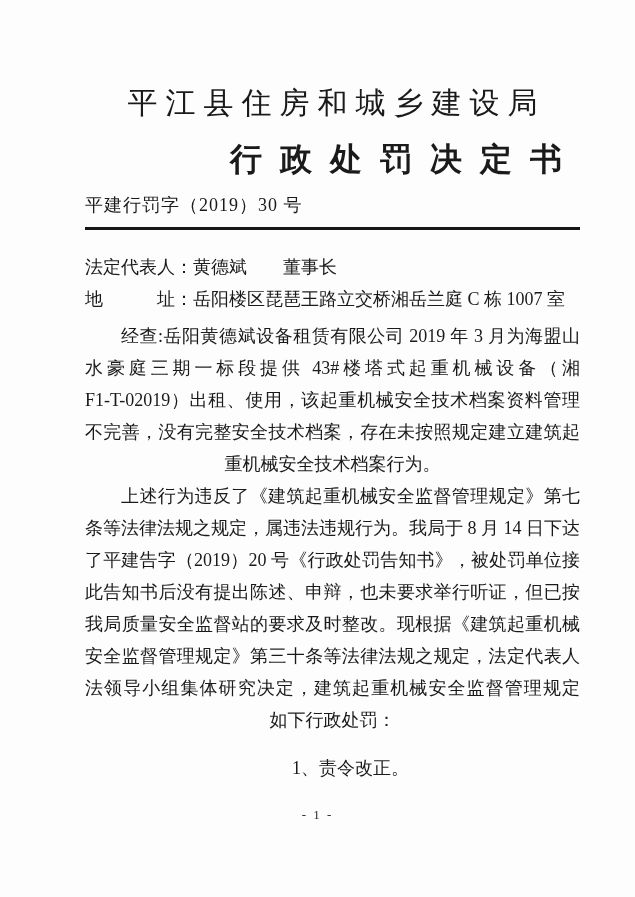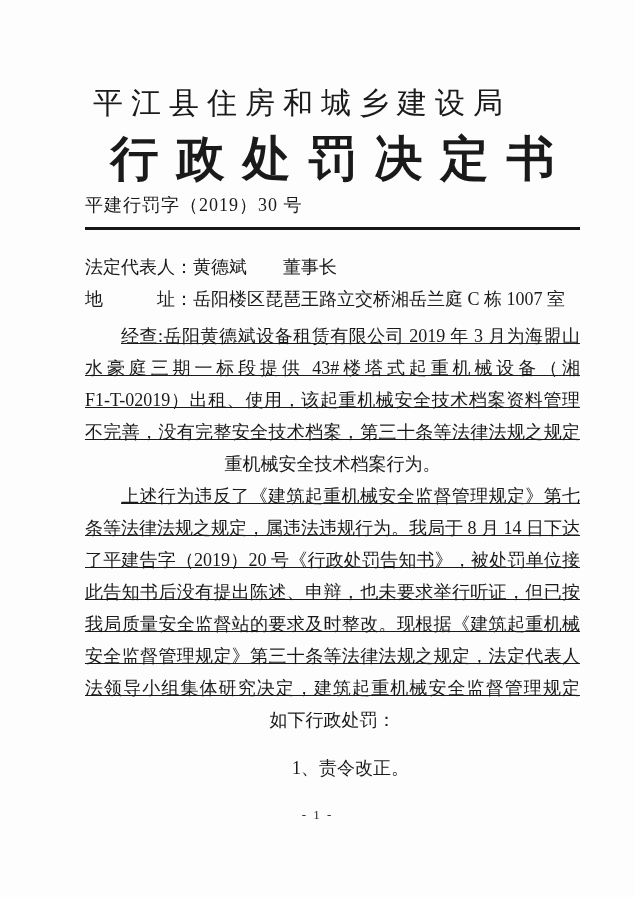--- a/index.html
+++ b/index.html
@@ -19,31 +19,31 @@
   .content {
     margin-left: 85px;
     width: 495px;
     padding-top: 84px;
   }
   .authority {
     font-size: 30px;
     font-weight: 400;
     letter-spacing: 8px;
     padding-left: 8px;
-    text-align: left;
+    text-align: center;
     line-height: 38px;
     white-space: nowrap;
   }
   .doc-title {
     margin-top: 16px;
-    font-size: 48px;
+    font-size: 32px;
     font-weight: 700;
     letter-spacing: 18px;
     padding-left: 18px;
-    text-align: center;
+    text-align: right;
     line-height: 42px;
     white-space: nowrap;
   }
   .doc-number {
     margin-top: 14px;
     font-size: 18px;
     line-height: 22px;
     text-align: left;
     padding-right: 14px;
     letter-spacing: 1px;
@@ -65,21 +65,20 @@
   .para-investigation { margin-top: 5px; }
   .para-violation    { }
   .penalty           { margin-top: 16px; }
   .line {
     text-align: center;
   }
   .line.j {
     text-align: justify;
     text-align-last: justify;
     text-justify: inter-character;
-    text-decoration: underline;
   }
   .line.first {
     text-indent: 2em;
   }
   .indent {
     text-indent: 2em;
   }
   .page-number {
     position: absolute;
     left: 0;
@@ -109,21 +108,21 @@
 
 
       <div class="field-line">法定代表人：黄德斌　　董事长</div>
 
       <div class="field-line">地　　　址：岳阳楼区琵琶王路立交桥湘岳兰庭 C 栋 1007 室</div>
 
       <div class="paragraph para-investigation">
         <div class="line j first">经查:岳阳黄德斌设备租赁有限公司 2019 年 3 月为海盟山</div>
         <div class="line j">水豪庭三期一标段提供 43#楼塔式起重机械设备（湘</div>
         <div class="line j">F1-T-02019）出租、使用，该起重机械安全技术档案资料管理</div>
-        <div class="line j">不完善，没有完整安全技术档案，第三十条等法律法规之规定</div>
+        <div class="line j">不完善，没有完整安全技术档案，存在未按照规定建立建筑起</div>
         <div class="line">重机械安全技术档案行为。</div>
       </div>
 
       <div class="paragraph para-violation">
         <div class="line j first">上述行为违反了《建筑起重机械安全监督管理规定》第七</div>
         <div class="line j">条等法律法规之规定，属违法违规行为。我局于 8 月 14 日下达</div>
         <div class="line j">了平建告字（2019）20 号《行政处罚告知书》，被处罚单位接</div>
         <div class="line j">此告知书后没有提出陈述、申辩，也未要求举行听证，但已按</div>
         <div class="line j">我局质量安全监督站的要求及时整改。现根据《建筑起重机械</div>
         <div class="line j">安全监督管理规定》第三十条等法律法规之规定，法定代表人</div>

